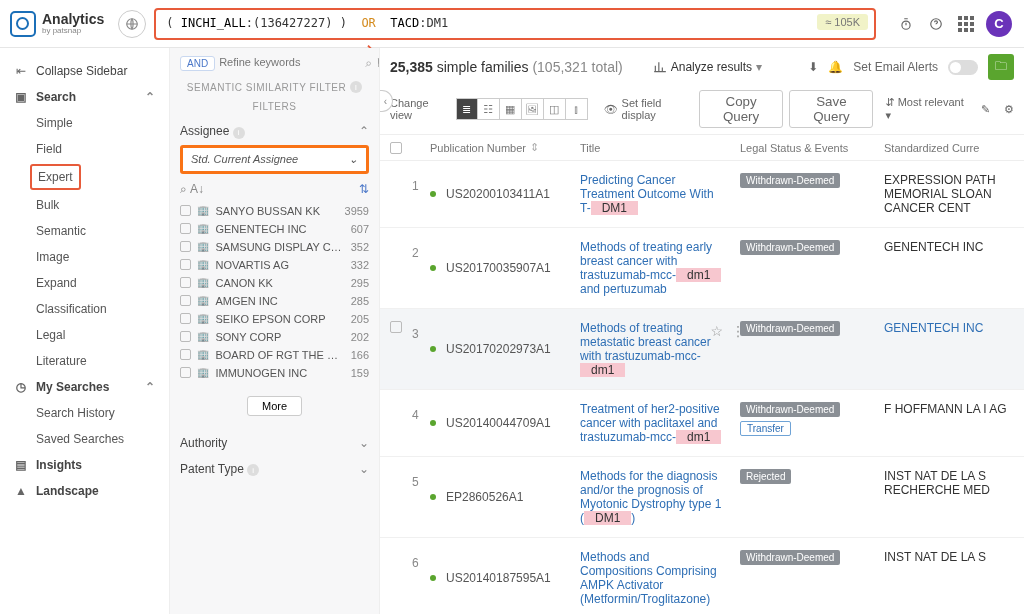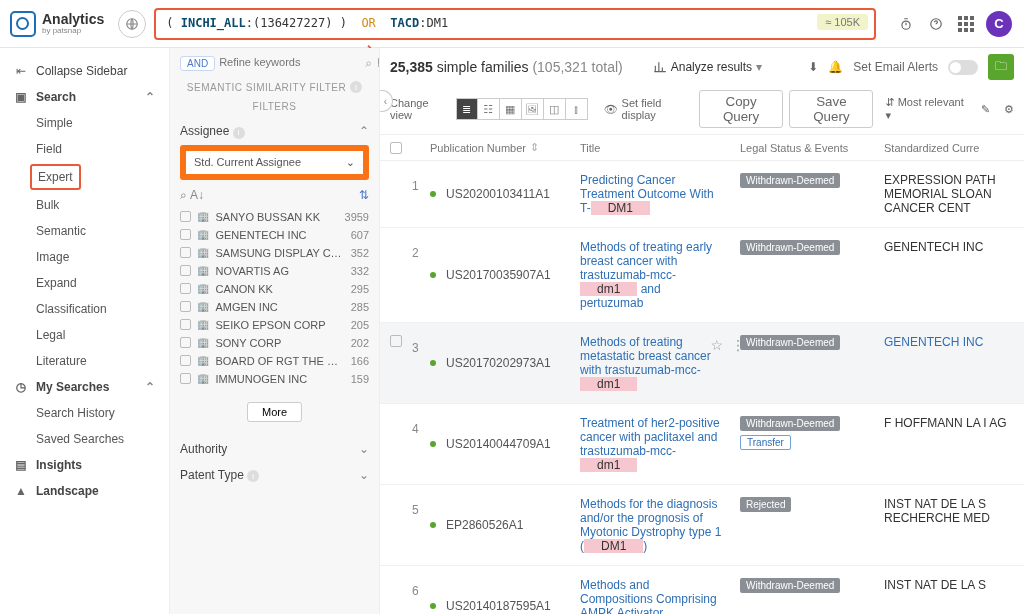--- a/index.html
+++ b/index.html
@@ -8,21 +8,21 @@
   .logo { display: flex; align-items: center; gap: 6px; padding: 0 10px; }
   .logo-mark { width: 26px; height: 26px; border: 2px solid #1b6fb8; border-radius: 5px; position: relative; }
   .logo-mark::after { content:""; position:absolute; width:9px; height:9px; border:2px solid #1b6fb8; border-radius:50%; left:4px; top:4px;}
   .logo-txt { font-size:14px; font-weight:600; color:#333; line-height:1; }
   .logo-sub { font-size:8px; color:#888; }
   .globe { width:28px; height:28px; border:1px solid #ccc; border-radius:50%; display:flex; align-items:center; justify-content:center; color:#888; margin-left:4px; flex-shrink:0;}
   .search-wrap { flex:1; display:flex; align-items:center; margin:0 8px; position:relative;}
   .search-input { flex:1; height:32px; border:2px solid #e75b3a; border-radius:4px; padding:0 90px 0 10px; font-size:12px; font-family:monospace;}
   .query-inner { position:absolute; left:12px; top:8px; font-family:monospace; font-size:12px; pointer-events:none;}
   .q-paren { color:#333; }
-  .q-field { color:#0c4a6e;font-weight:bold; }
+  .q-field { color:#000000; }
   .q-val { color:#333; }
   .q-op { color:#d48a1c; }
   .count-pill { position:absolute; right:8px; top:6px; background:#f1f3c8; color:#777; border-radius:3px; padding:2px 8px; font-size:11px;}
   .arrow-call { position:absolute; left:210px; top:30px; color:#e75b3a; font-size:22px; pointer-events:none; }
   .toptools { display:flex; align-items:center; gap:10px; padding:0 12px; color:#666; }
   .toptools .tool { width:20px; height:20px; display:flex; align-items:center; justify-content:center; }
   .grid-ic { display:grid; grid-template-columns:repeat(3,4px); grid-template-rows:repeat(3,4px); gap:2px;}
   .grid-ic span { background:#666; }
   .avatar { width:26px; height:26px; border-radius:50%; background:#6a33b9; color:#fff; display:flex; align-items:center; justify-content:center; font-size:13px; font-weight:600;}
   .main { display:flex; height:calc(100% - 48px); }
@@ -36,21 +36,21 @@
   .filters { width:210px; background:#f7f7f8; border-right:1px solid #eee; padding:8px 10px 0; overflow:hidden; position:relative;}
   .kw-box { display:flex; align-items:flex-start; gap:4px; margin-bottom:10px;}
   .and-pill { border:1px solid #c9d8f0; background:#fff; color:#4a77c8; border-radius:3px; padding:1px 6px; font-size:10px;}
   .kw-input { flex:1; border:none; background:transparent; font-size:11px; color:#888;}
   .flag { color:#888;}
   .sec-title { text-transform:uppercase; font-size:10px; color:#999; letter-spacing:0.5px; margin:8px 0 6px; display:flex; align-items:center; gap:4px;justify-content:center;}
   .info-dot { width:12px; height:12px; border-radius:50%; background:#ddd; display:inline-flex; align-items:center; justify-content:center; font-size:8px; color:#fff;}
   .enter-box { border:1px solid #ddd; background:#fff; border-radius:3px; padding:10px; color:#aaa; font-size:11px; margin-bottom:10px;}
   .frow { display:flex; align-items:center; justify-content:space-between; padding:6px 0; color:#444;}
   .frow .chev{color:#888;}
-  .sel { border:6px solid #f97316; background:#fff; border-radius:3px; padding:5px 8px; display:flex; align-items:center; justify-content:space-between; font-size:11px; color:#555; margin-bottom:6px;}
+  .sel { border:3px solid #f97316; background:#fff; border-radius:3px; padding:5px 8px; display:flex; align-items:center; justify-content:space-between; font-size:11px; color:#555; margin-bottom:6px;font-style:italic;}
   .toolline { display:flex; align-items:center; justify-content:space-between; color:#888; padding:2px 0 6px;}
   .flist { font-size:11px;}
   .fitem { display:flex; align-items:center; gap:6px; padding:3px 0;}
   .fitem .cb { width:11px; height:11px; border:1px solid #bbb; border-radius:2px; flex-shrink:0;}
   .fitem .bld { color:#888; font-size:10px;}
   .fitem .nm { flex:1; color:#555; white-space:nowrap; overflow:hidden; text-overflow:ellipsis;}
   .fitem .ct { color:#888;}
   .more-btn { border:1px solid #ccc; background:#fff; border-radius:3px; padding:3px 14px; font-size:11px; margin:14px auto; display:block;}
   .results { flex:1; display:flex; flex-direction:column; overflow:hidden;}
   .res-top { display:flex; align-items:center; padding:6px 10px; gap:16px;}
@@ -76,21 +76,21 @@
   .col-legal{width:160px;padding-left:16px;}
   .col-asg{width:130px;}
   .cb{width:12px;height:12px;border:1px solid #bbb;border-radius:2px;}
   .rows{flex:1; overflow:hidden;}
   .row{display:flex; padding:12px 10px; border-bottom:1px solid #f0f0f0; font-size:12px; position:relative;}
   .row:hover,.row.hov{background:#f3f5f7;}
   .row .col-idx{color:#888; padding-top:6px;}
   .dot{width:6px;height:6px;border-radius:50%;background:#5aa52e;display:inline-block;margin-right:6px;vertical-align:middle;}
   .pub{color:#555;}
   .ttl{color:#2f6fb5;}
-  .hl{background:#f7c7cf; color:#333; padding:0 17px;}
+  .hl{background:#f7c7cf; color:#333; padding:0 11px;}
   .legal-pill{background:#8a8f95;color:#fff;border-radius:2px;padding:2px 6px;font-size:10px;display:inline-block;}
   .legal-sub{border:1px solid #6fa3d6;color:#2f6fb5;border-radius:2px;padding:1px 6px;font-size:10px;display:inline-block;margin-top:4px;}
   .asg{color:#333;}
   .asg.blue{color:#2f6fb5;}
   .row-actions{position:absolute; right:280px; top:14px; color:#999; display:flex; gap:8px;}
   .star{font-size:14px;}
   .dots{font-size:14px; letter-spacing:-1px;}
   .collapse-handle{position:absolute; left:-1px; top:42px; width:14px; height:22px; border:1px solid #ccc; border-left:none; border-radius:0 11px 11px 0; background:#fff; color:#888; display:flex;align-items:center;justify-content:center;font-size:10px;}
   .svg-ic{width:14px;height:14px;}
 </style>

